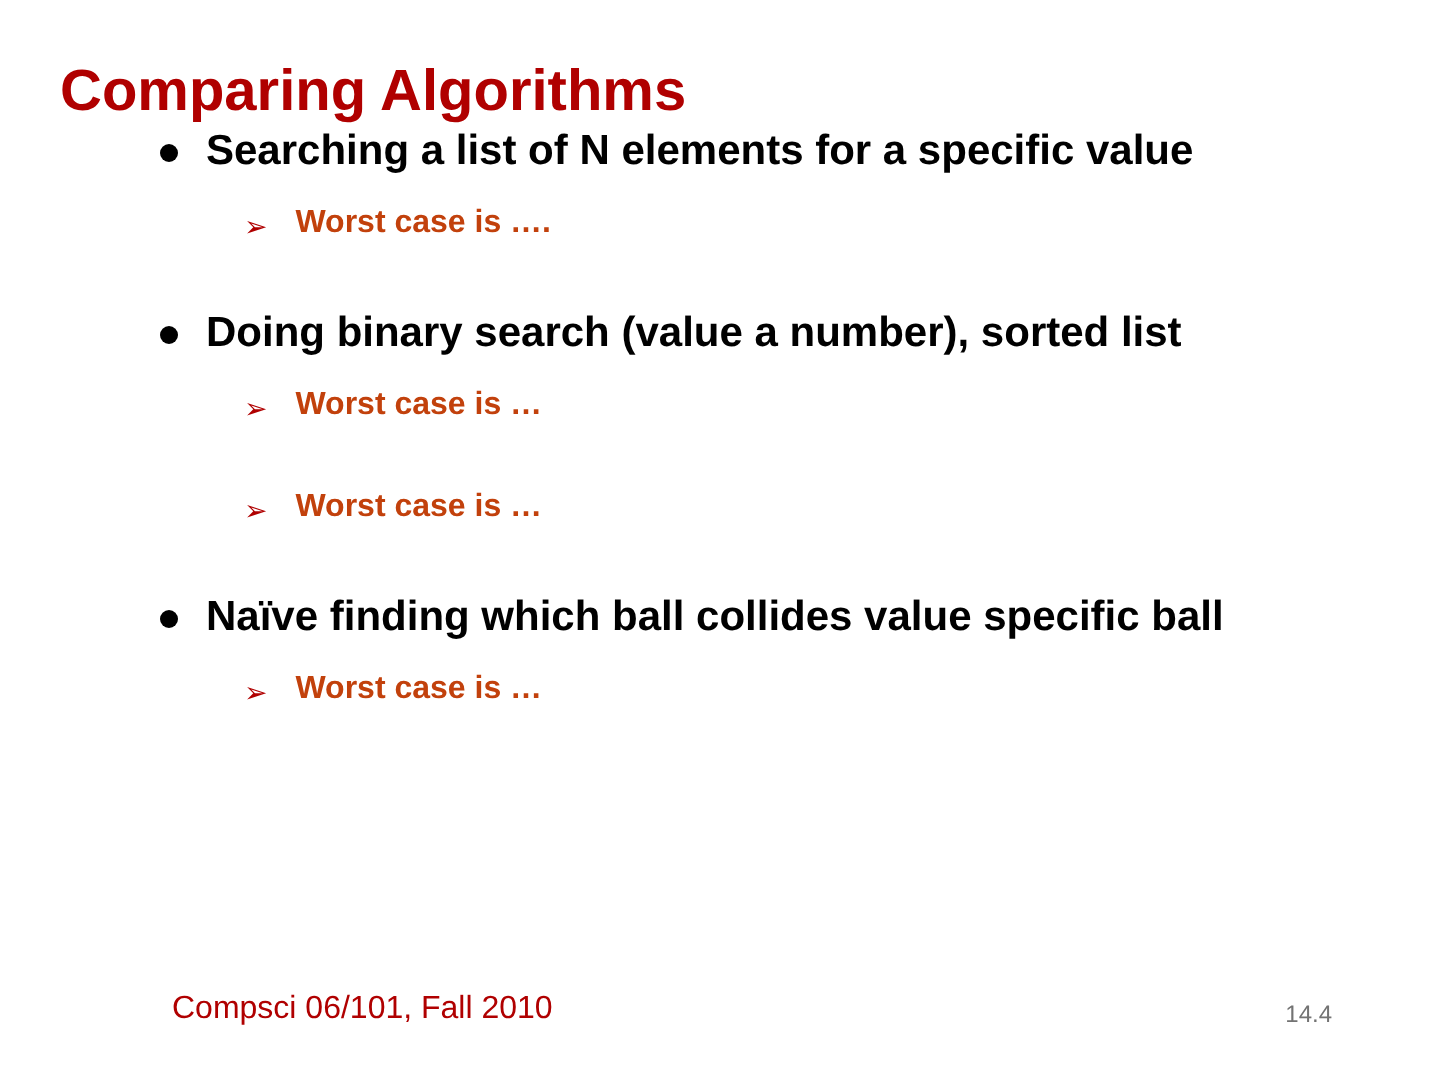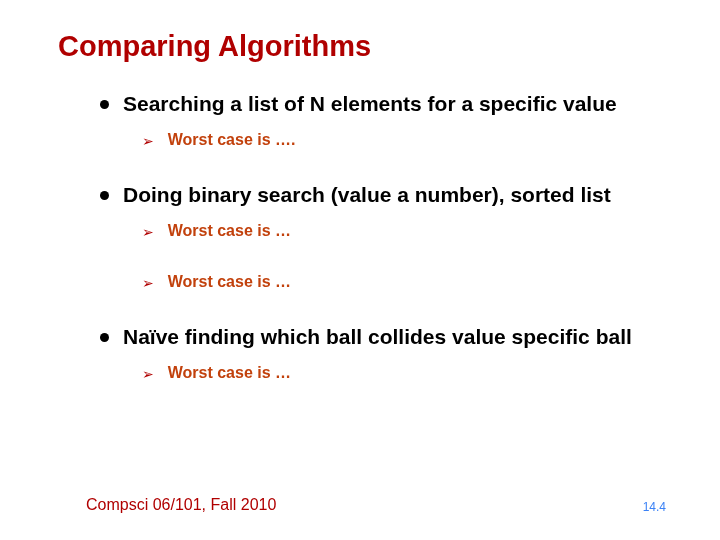--- a/index.html
+++ b/index.html
@@ -15,25 +15,24 @@
   .slide {
     padding: 30px 0 0 0;
     width: 100%;
     height: 100%;
     position: relative;
   }
   .title {
     font-size: 29px;
     font-weight: bold;
     color: #b00000;
-    padding-left: 58px;
-    margin-bottom: 28px;
+    padding-left: 30px;
   }
   .content {
-    padding-left: 100px;
+    padding-left: 80px;
     padding-right: 40px;
   }
   .item {
     margin-bottom: 32px;
   }
   .item-head {
     display: flex;
     align-items: flex-start;
     gap: 14px;
     margin-bottom: 14px;
@@ -75,21 +74,21 @@
     left: 86px;
     bottom: 26px;
     font-size: 16px;
     color: #b00000;
   }
   .page-num {
     position: absolute;
     right: 54px;
     bottom: 26px;
     font-size: 12px;
-    color: #3b82f6;
+    color: #737373;
   }
 </style>
 </head>
 <body>
 
 <div class="slide">
   <div class="title">Comparing Algorithms</div>
 
   <div class="content">
 

